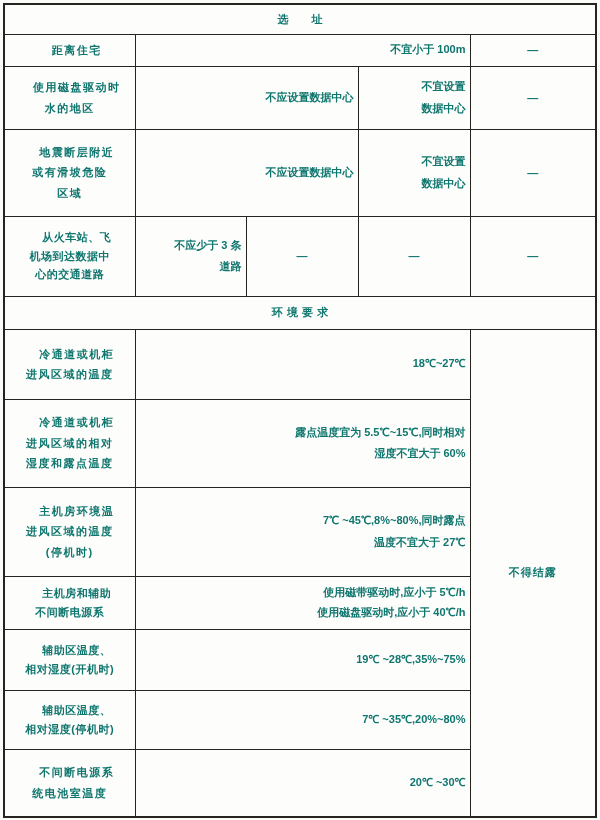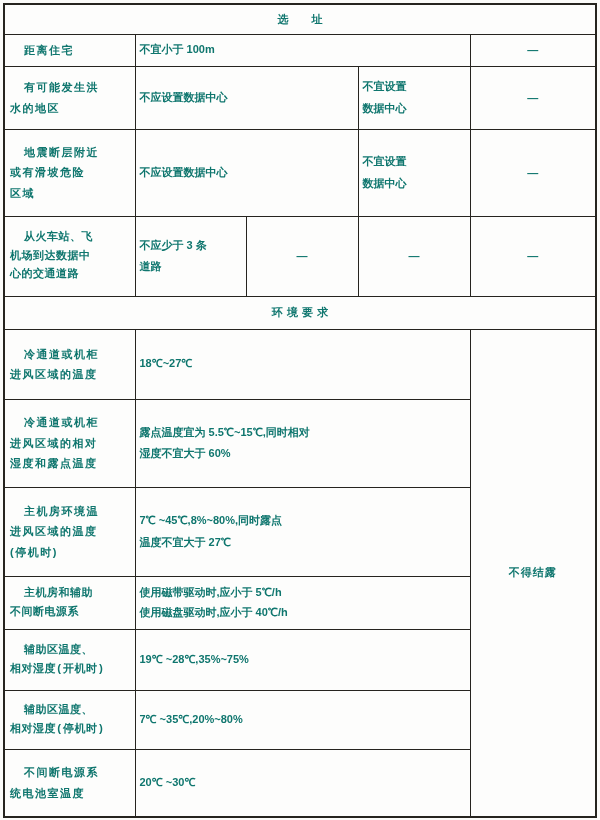--- a/index.html
+++ b/index.html
@@ -38,30 +38,30 @@
     display: block;
     letter-spacing: 2.1em;
     text-indent: 2.1em;
   }
   td.sec-h .sp-med {
     display: block;
     letter-spacing: 0.38em;
     text-indent: 0.38em;
   }
   td.lbl {
-    text-align: left;
+    text-align: center;
     padding: 3px 5px 3px 5px;
     white-space: pre-line;
     text-indent: 14px;
     letter-spacing: 1.5px;
     line-height: 1.85;
   }
-  td.lbl.tight { line-height: 1.72; letter-spacing: 0.5px; font-family: Liberation Mono, monospace; }
+  td.lbl.tight { line-height: 1.72; letter-spacing: 0.5px; }
   td.val {
-    text-align: left;
+    text-align: right;
     white-space: pre-line;
     line-height: 1.95;
     padding: 2px 4px;
   }
   td.dash { text-align: center; }
   td.note { text-align: center; letter-spacing: 1px; }
 </style>
 </head>
 <body>
 
@@ -82,21 +82,21 @@
           </td>
     </tr>
 
     <tr style="height:32px">
       <td class="lbl">距离住宅</td>
       <td class="val" colspan="3">不宜小于 100m</td>
       <td class="dash">—</td>
     </tr>
 
     <tr style="height:63px">
-      <td class="lbl">有可能发生洪
+      <td class="lbl">使用磁盘驱动时
 水的地区</td>
       <td class="val" colspan="2">不应设置数据中心</td>
       <td class="val">不宜设置
 数据中心</td>
       <td class="dash">—</td>
     </tr>
 
     <tr style="height:87px">
       <td class="lbl">地震断层附近
 或有滑坡危险

